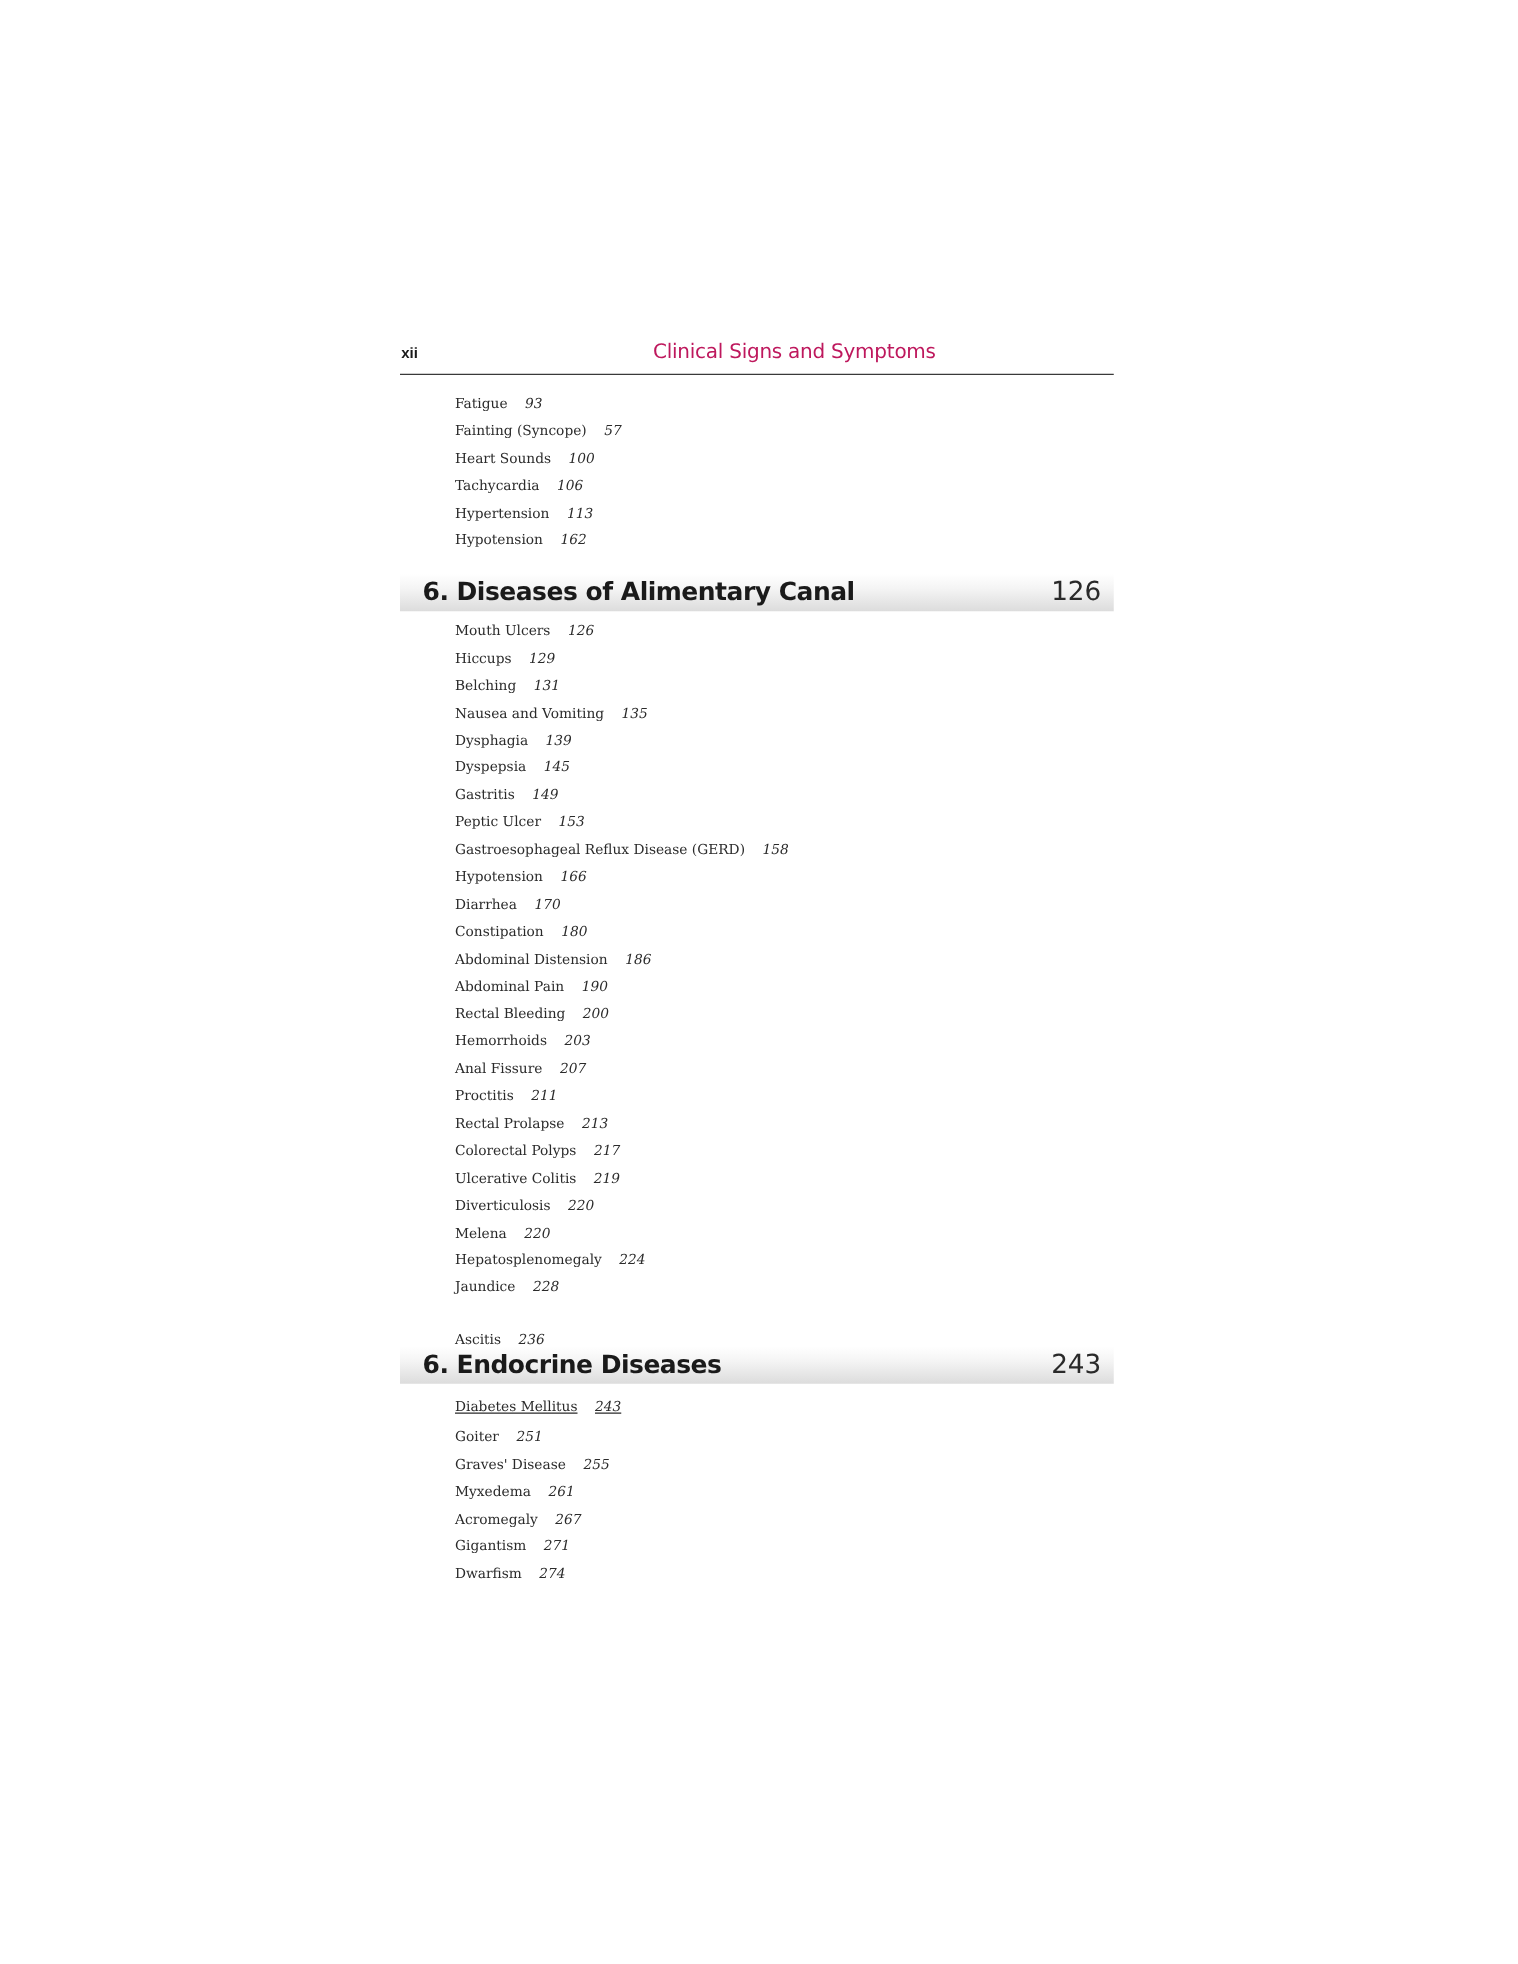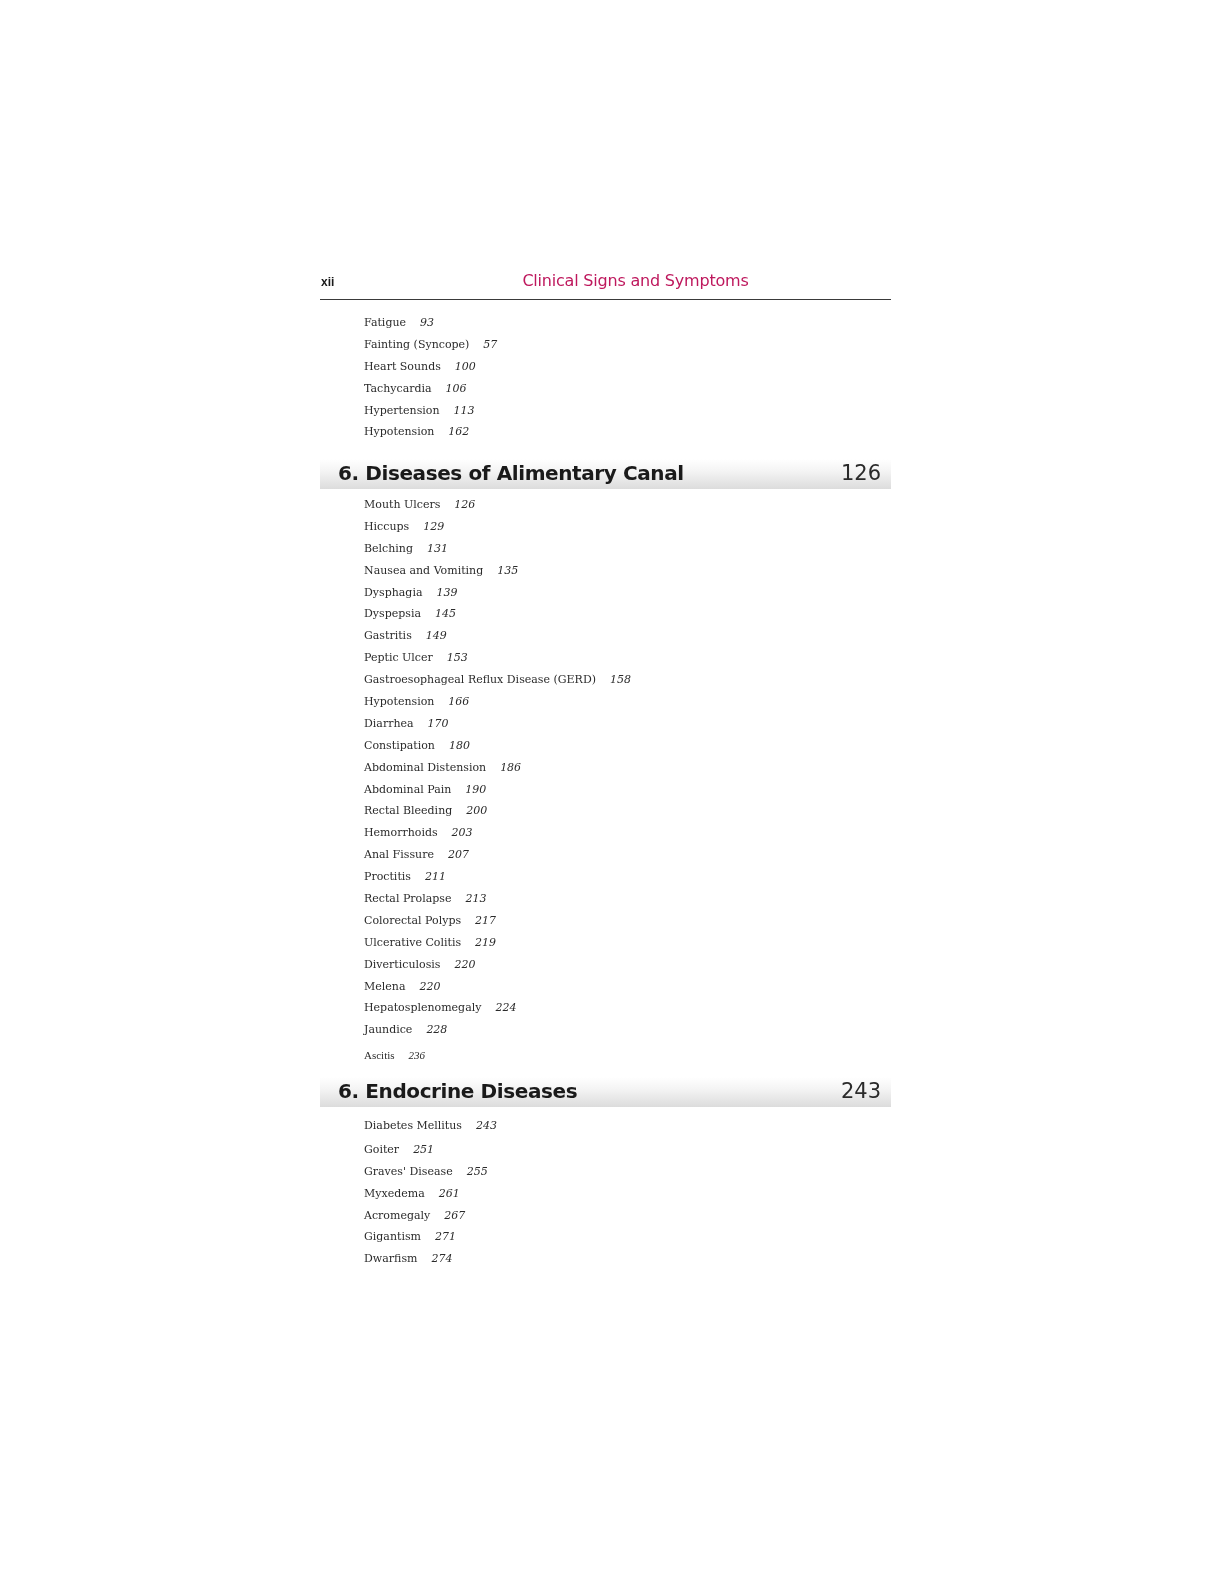--- a/index.html
+++ b/index.html
@@ -58,30 +58,30 @@
     <div class="entry"><span>Hemorrhoids</span><span class="pg">203</span></div>
     <div class="entry"><span>Anal Fissure</span><span class="pg">207</span></div>
     <div class="entry"><span>Proctitis</span><span class="pg">211</span></div>
     <div class="entry"><span>Rectal Prolapse</span><span class="pg">213</span></div>
     <div class="entry"><span>Colorectal Polyps</span><span class="pg">217</span></div>
     <div class="entry"><span>Ulcerative Colitis</span><span class="pg">219</span></div>
     <div class="entry"><span>Diverticulosis</span><span class="pg">220</span></div>
     <div class="entry"><span>Melena</span><span class="pg">220</span></div>
     <div class="entry"><span>Hepatosplenomegaly</span><span class="pg">224</span></div>
     <div class="entry"><span>Jaundice</span><span class="pg">228</span></div>
-    <div class="entry" style="margin-top:4px;font-family:Liberation Serif, serif;"><span>Ascitis</span><span class="pg">236</span></div>
+    <div class="entry" style="margin-top:20px;"><span>Ascitis</span><span class="pg">236</span></div>
   </div>
 
   <div class="chapter" style="top:1077px;">
     <span class="ch-title">6. Endocrine Diseases</span>
     <span class="ch-page">243</span>
   </div>
 
   <div class="entries" style="top:1115px;">
-    <div class="entry" style="margin-bottom:2px;"><span>Diabetes Mellitus</span><span class="pg">243</span></div>
+    <div class="entry" style="margin-bottom:2px;text-decoration:underline;"><span>Diabetes Mellitus</span><span class="pg">243</span></div>
     <div class="entry"><span>Goiter</span><span class="pg">251</span></div>
     <div class="entry"><span>Graves' Disease</span><span class="pg">255</span></div>
     <div class="entry"><span>Myxedema</span><span class="pg">261</span></div>
     <div class="entry"><span>Acromegaly</span><span class="pg">267</span></div>
     <div class="entry"><span>Gigantism</span><span class="pg">271</span></div>
     <div class="entry"><span>Dwarfism</span><span class="pg">274</span></div>
   </div>
 
 </div>
 

